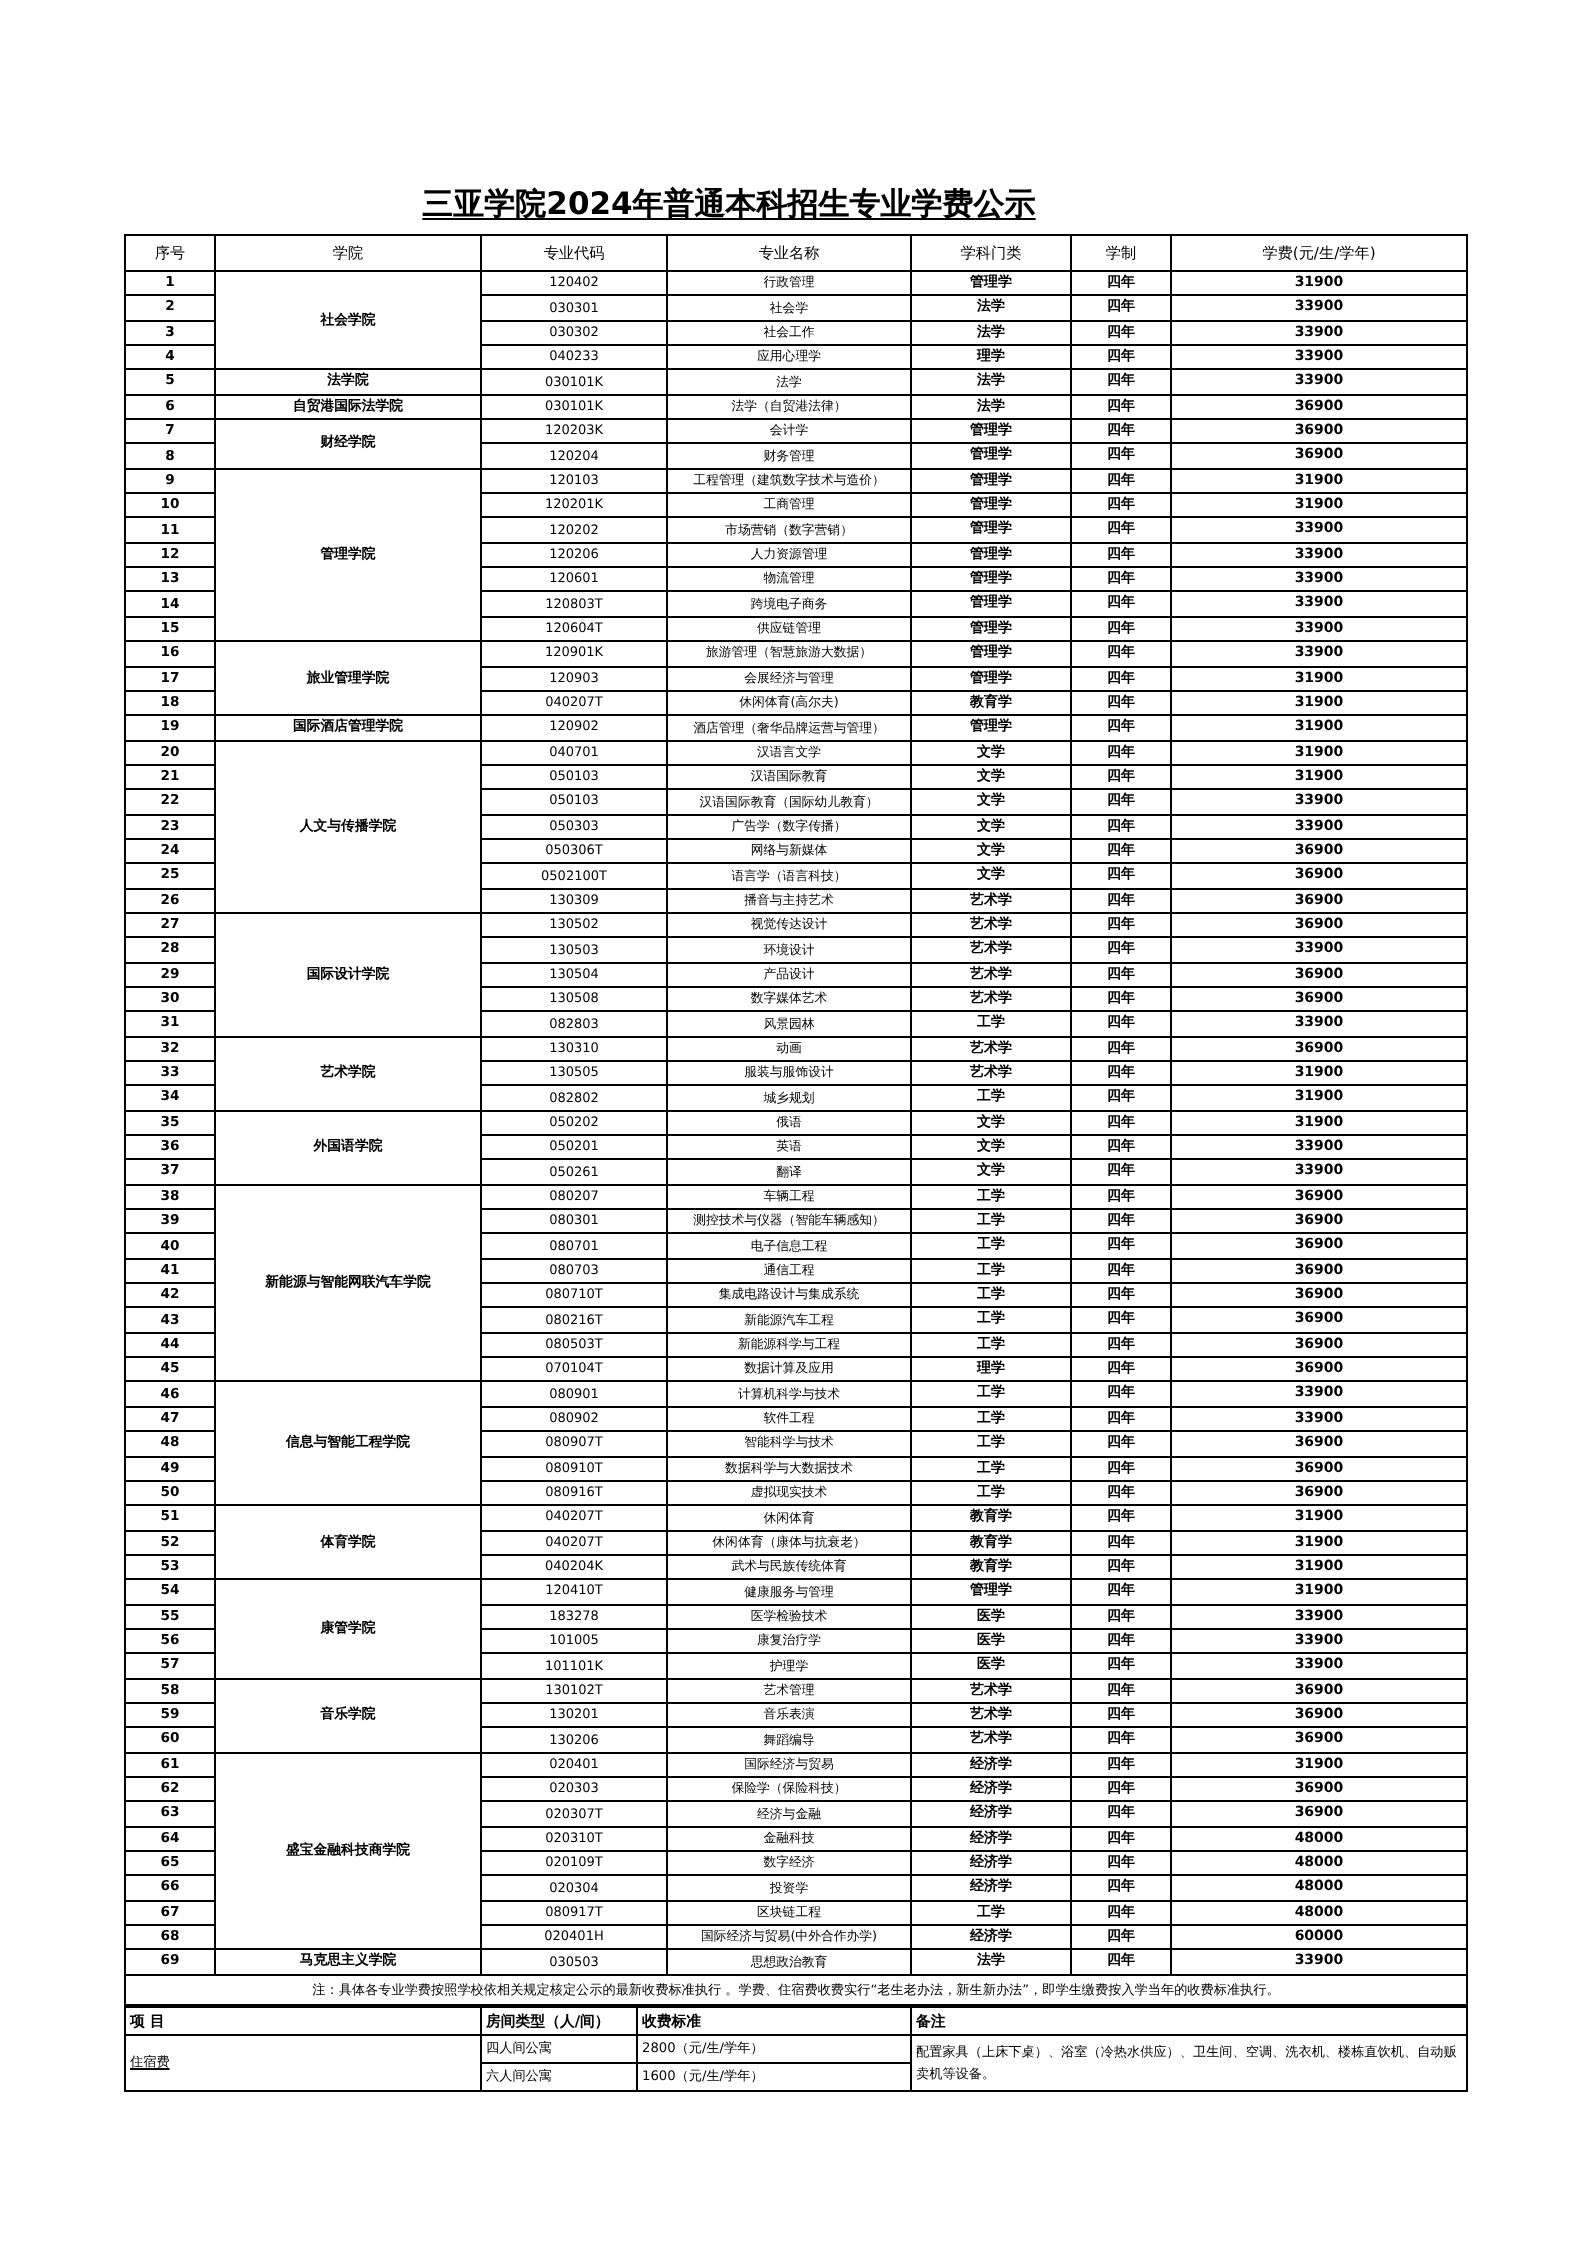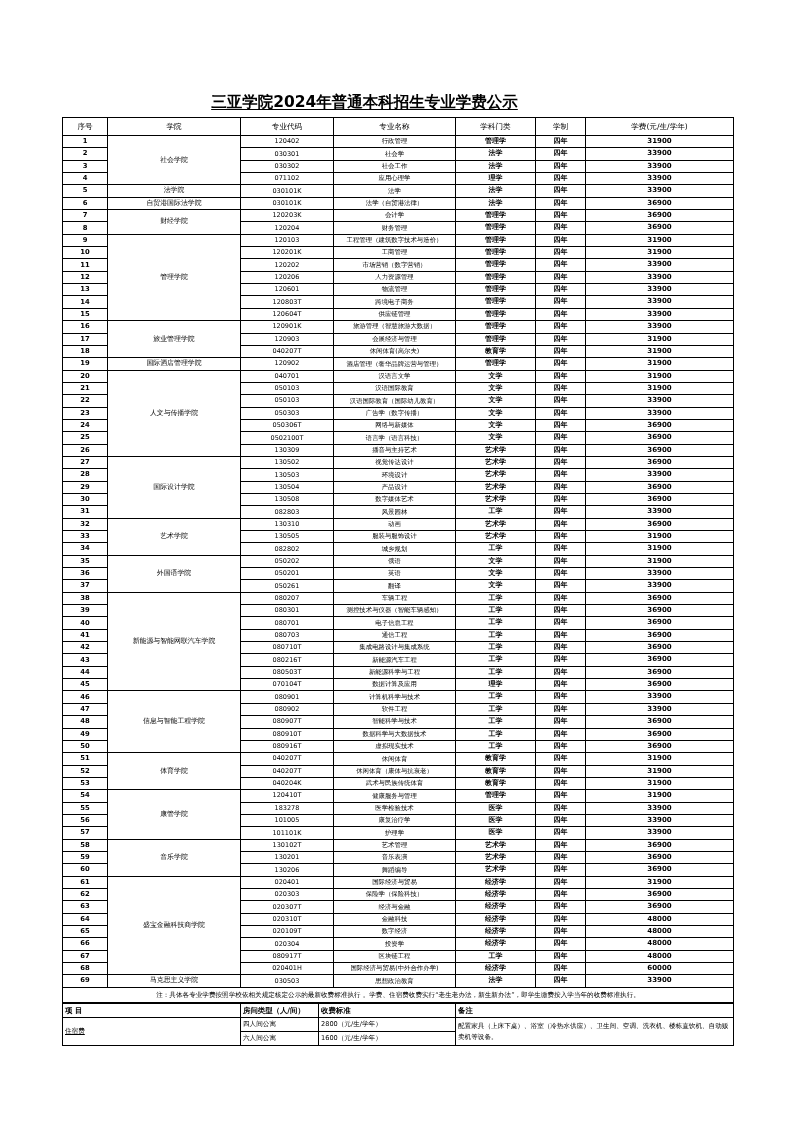--- a/index.html
+++ b/index.html
@@ -31,21 +31,21 @@
     height:11.35px;
     overflow:hidden;
     white-space:nowrap;
   }
   thead th{
     font-weight:normal;
     font-size:7.6px;
     height:17px;
   }
   td.idx{font-size:6.8px;font-weight:bold;}
-  td.college{font-weight:normal;font-size:6.9px;}
+  td.college{font-weight:bold;font-size:6.9px;}
   td.code{font-size:6.5px;}
   td.major{font-size:6.4px;}
   td.disc{font-weight:bold;font-size:7.0px;}
   td.years{font-weight:bold;font-size:7.0px;}
   td.fee{font-weight:bold;font-size:7.0px;}
 
   
   col.c1{width:45px}
   col.c2{width:133px}
   col.c3{width:93px}
@@ -135,21 +135,21 @@
           <tr>
             <td class="idx">3</td>
             <td class="code">030302</td>
             <td class="major">社会工作</td>
             <td class="disc">法学</td>
             <td class="years">四年</td>
             <td class="fee">33900</td>
           </tr>
           <tr>
             <td class="idx">4</td>
-            <td class="code">071102</td>
+            <td class="code">040233</td>
             <td class="major">应用心理学</td>
             <td class="disc">理学</td>
             <td class="years">四年</td>
             <td class="fee">33900</td>
           </tr>
           <tr>
             <td class="idx">5</td>
             <td class="college">法学院</td>
             <td class="code">030101K</td>
             <td class="major">法学</td>

